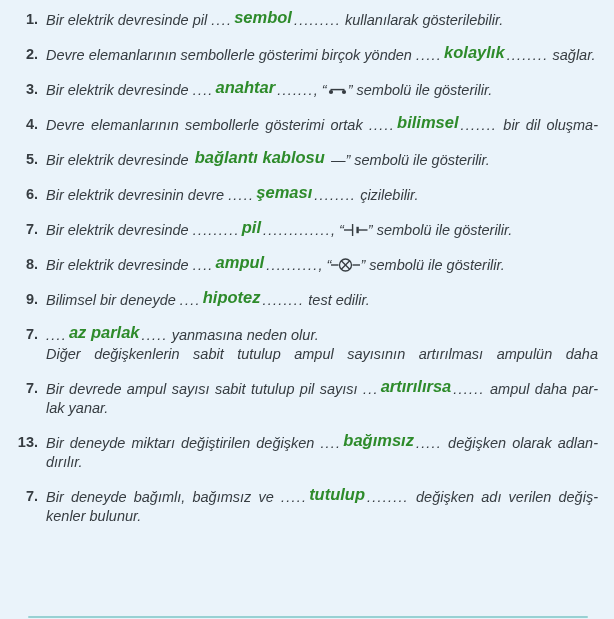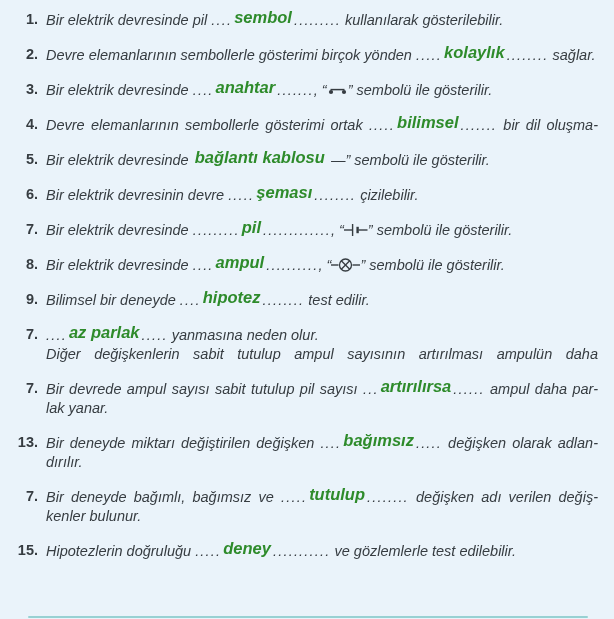--- a/index.html
+++ b/index.html
@@ -171,21 +171,15 @@
           <div class="line"><span class="tx">dırılır.</span></div>
         </div>
       </div>
       <div class="item">
         <div class="num">7.</div>
         <div class="content">
           <div class="line j"><span class="tx">Bir deneyde bağımlı, bağımsız ve </span><span class="dots">.....</span><span class="ans">tutulup</span><span class="dots">........</span><span class="tx"> değişken adı verilen değiş-</span></div>
           <div class="line"><span class="tx">kenler bulunur.</span></div>
         </div>
       </div>
-      <div class="item">
-        <div class="num">15.</div>
-        <div class="content">
-          <div class="line"><span class="tx">Hipotezlerin doğruluğu </span><span class="dots">.....</span><span class="ans">deney</span><span class="dots">...........</span><span class="tx"> ve gözlemlerle test edilebilir.</span></div>
-        </div>
-      </div>
     </div>
   <div class="bottom-rule"></div>
 </div>
 
 </body></html>

